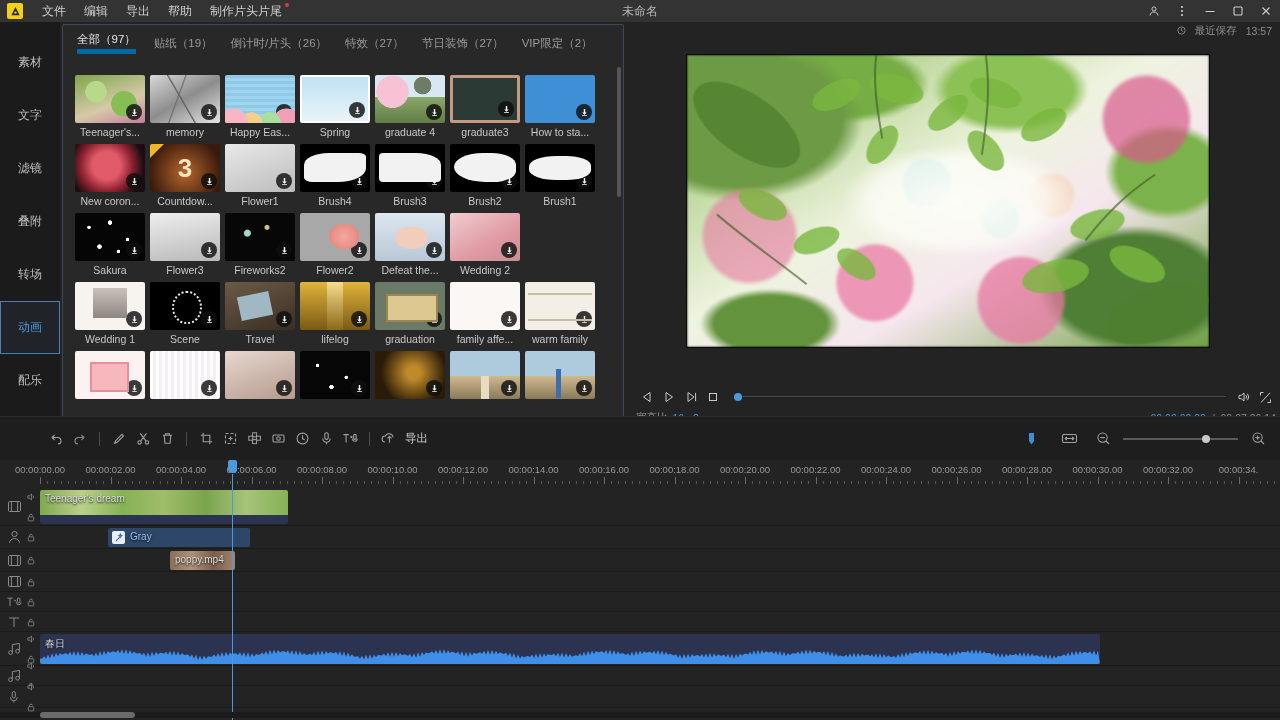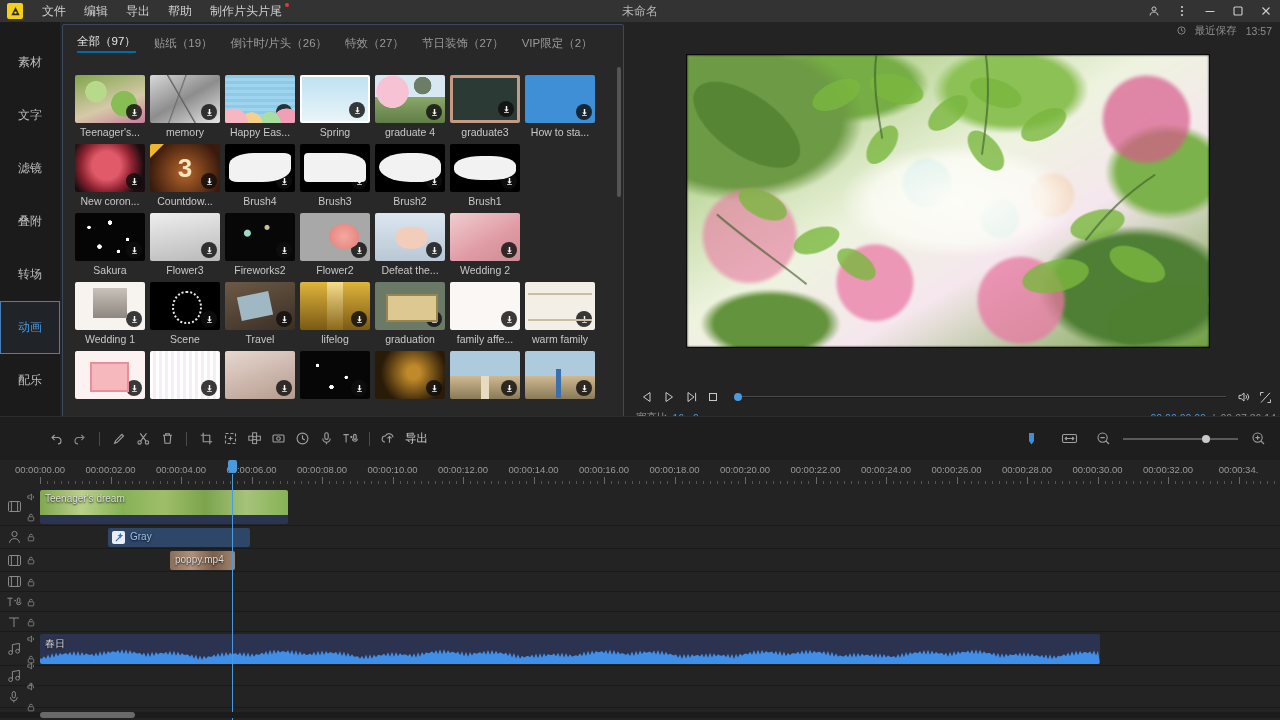--- a/index.html
+++ b/index.html
@@ -60,21 +60,21 @@
     color: #4a9ae0; border: 1px solid #4a7fb5; background: #202429;
   }
 
   
   .libpanel {
     position: absolute; left: 62px; top: 2px; width: 562px; height: 406px;
     background: #282828; border: 1px solid #3a4a5c; border-radius: 2px; overflow: hidden;
   }
   .tabs { display: flex; align-items: center; height: 26px; padding: 10px 0 0 14px; }
   .tab { font-size: 11.5px; color: #9a9a9a; margin-right: 18px; white-space: nowrap; }
-  .tab.active { color: #e8e8e8; border-bottom: 2px solid #0369a1; padding-bottom: 2px; }
+  .tab.active { color: #e8e8e8; border-bottom: 5px solid #0369a1; padding-bottom: 2px; }
 
   .grid {
     position: absolute; top: 42px; left: 0; width: 562px; height: 364px;
     padding: 8px 10px 0 12px; overflow: hidden;
   }
   .row { display: flex; }
   .cell { width: 75px; margin-right: 0px; margin-bottom: 6px; }
   .thumb {
     width: 70px; height: 48px; border-radius: 2px; position: relative; overflow: hidden;
     background: #111;
@@ -458,20 +458,31 @@
               <div class="cap">New coron...</div>
             </div>
             <div class="cell">
               <div class="thumb a-count">3<div class="crown"></div><div class="dl">
                   <svg width="9" height="9" viewBox="0 0 10 10" fill="#fff">
                     <path d="M4.2 1h1.6v4h1.7L5 7.6 2.5 5h1.7z"></path>
                     <rect x="2.3" y="8" width="5.4" height="1" rx=".4"></rect>
                   </svg>
                 </div></div>
               <div class="cap">Countdow...</div>
+            </div>
+            <div class="cell">
+              <div class="thumb a-flower1">
+                <div class="dl">
+                  <svg width="9" height="9" viewBox="0 0 10 10" fill="#fff">
+                    <path d="M4.2 1h1.6v4h1.7L5 7.6 2.5 5h1.7z"></path>
+                    <rect x="2.3" y="8" width="5.4" height="1" rx=".4"></rect>
+                  </svg>
+                </div>
+              </div>
+              <div class="cap">Flower1</div>
             </div>
             <div class="cell">
               <div class="thumb a-brushW a-brush4">
                 <div class="dl">
                   <svg width="9" height="9" viewBox="0 0 10 10" fill="#fff">
                     <path d="M4.2 1h1.6v4h1.7L5 7.6 2.5 5h1.7z"></path>
                     <rect x="2.3" y="8" width="5.4" height="1" rx=".4"></rect>
                   </svg>
                 </div>
               </div>

